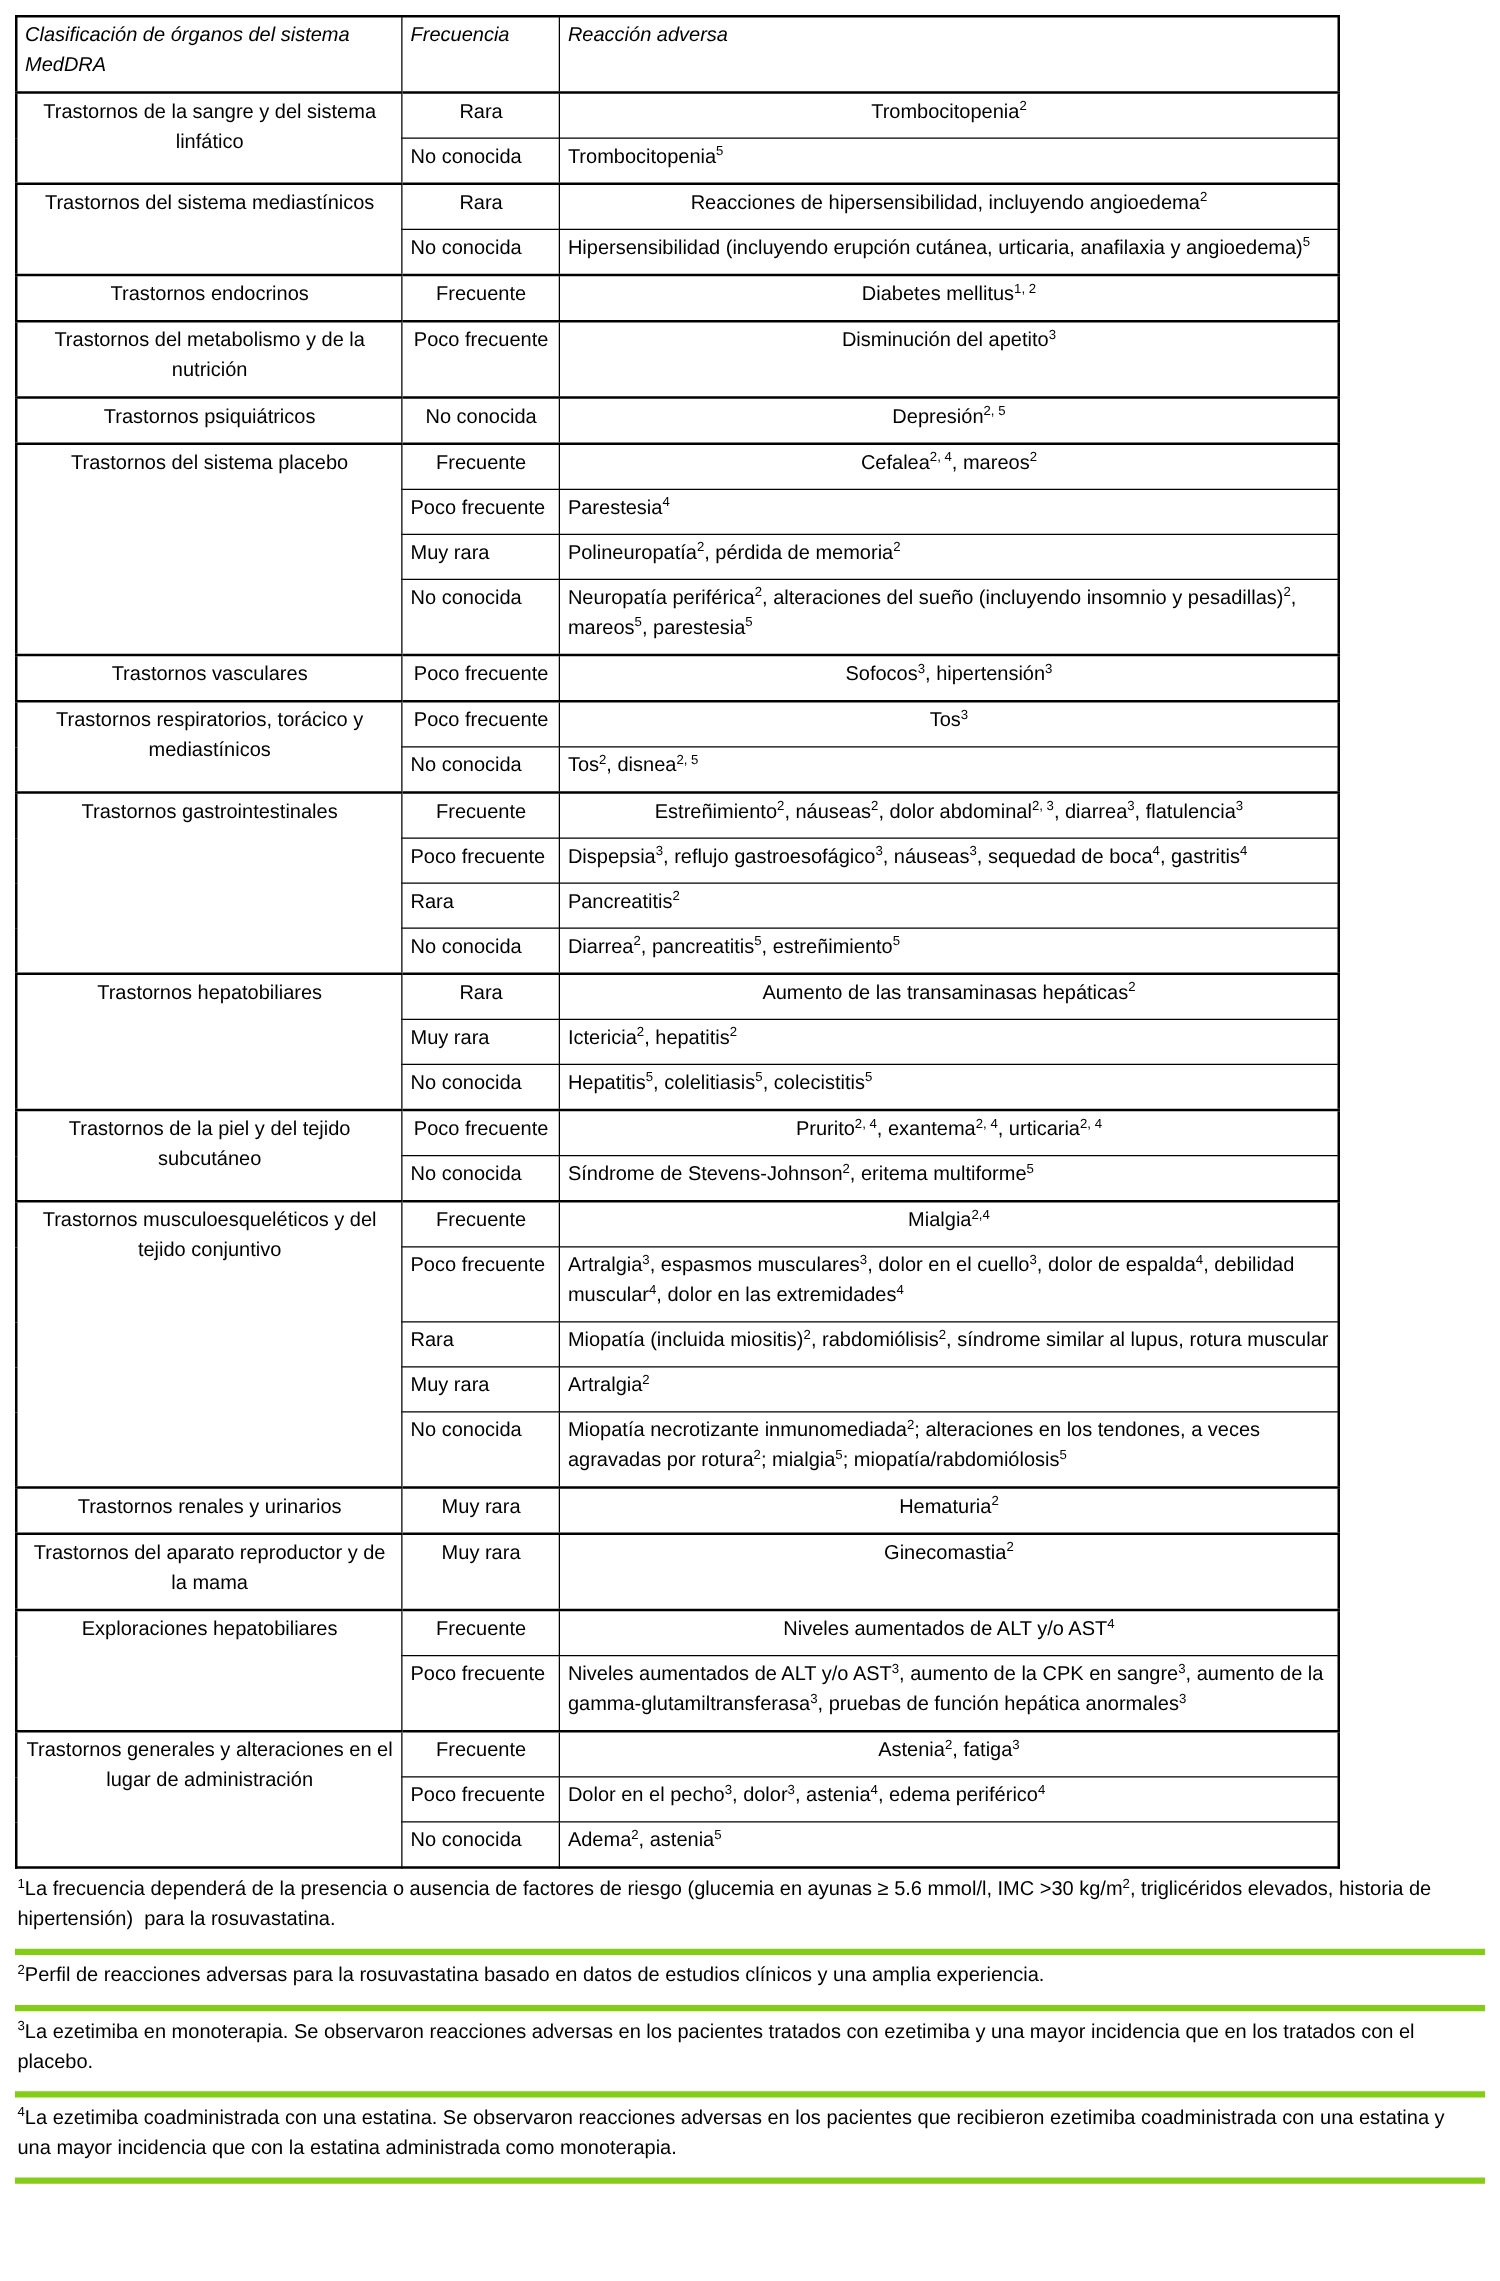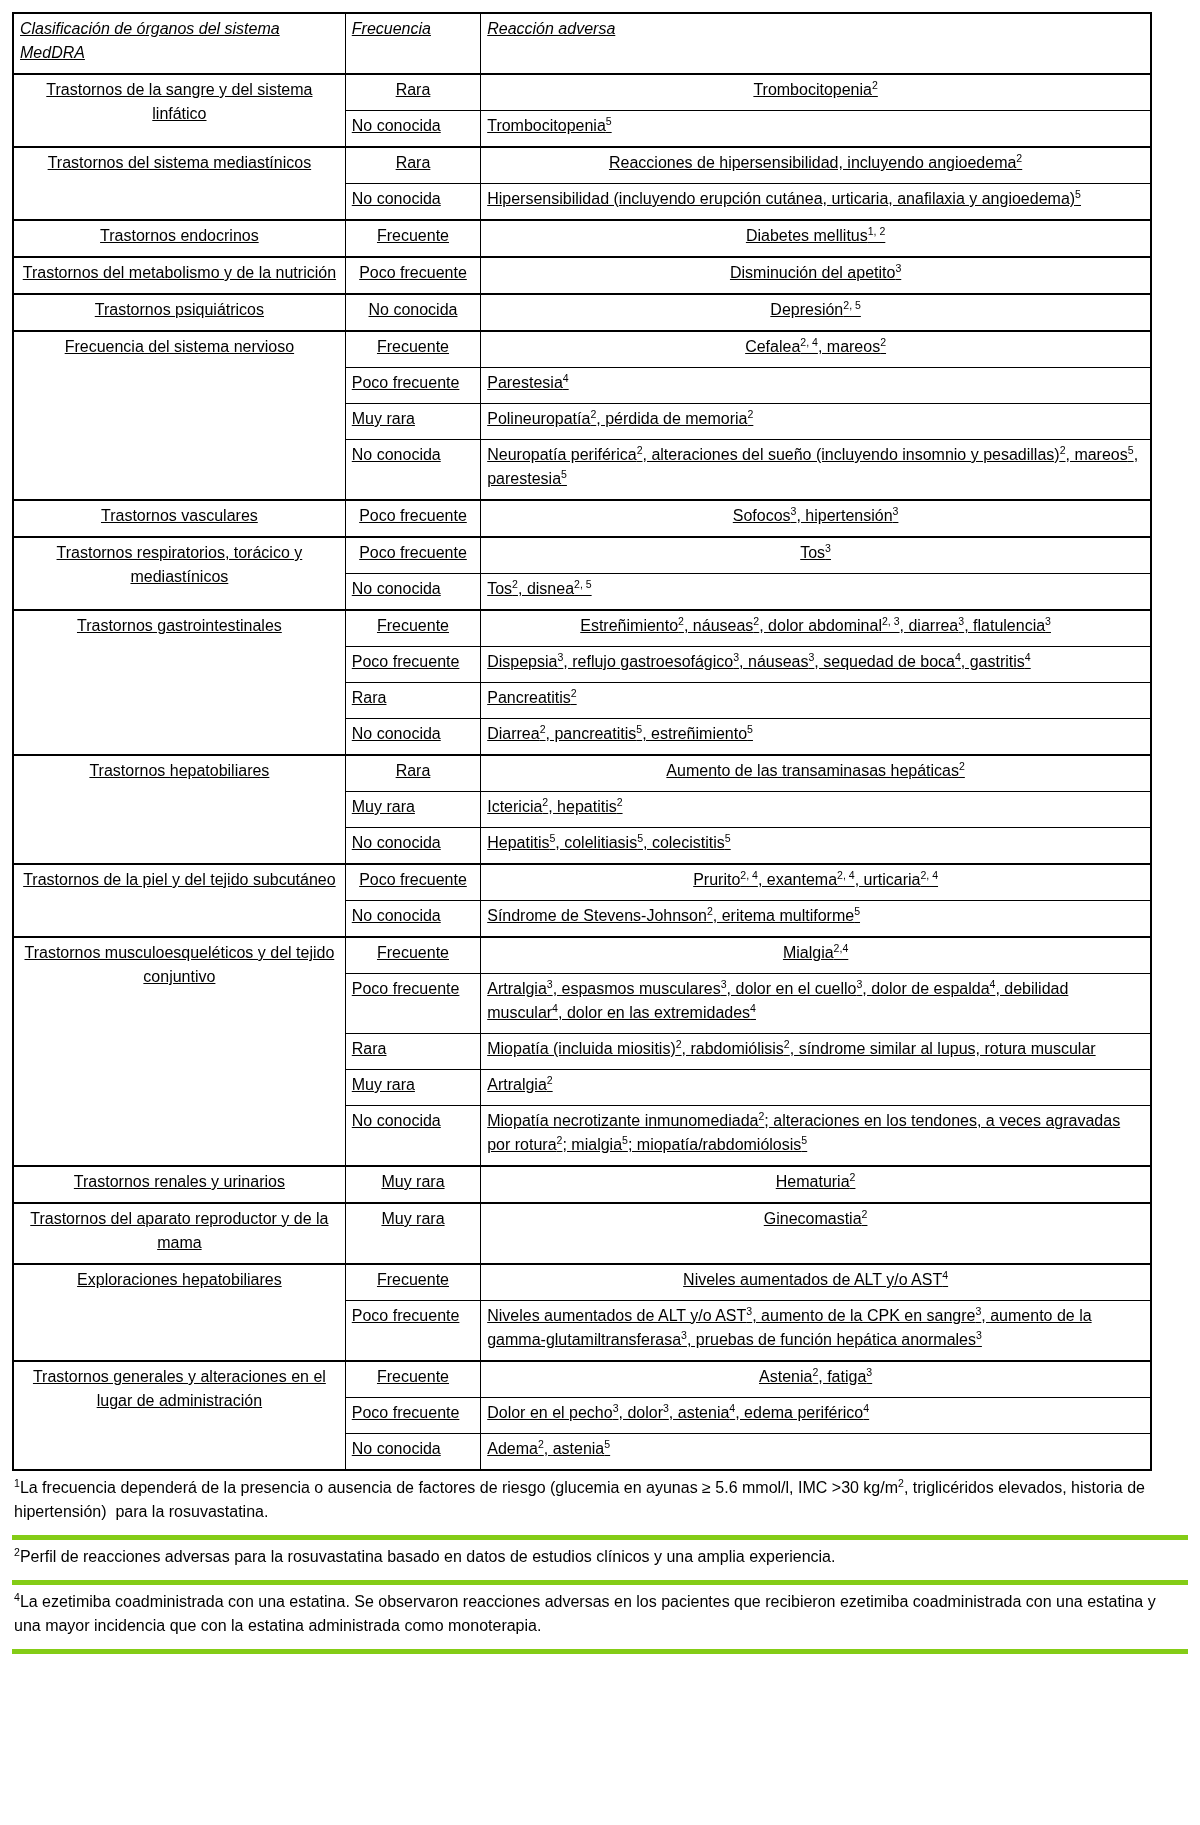--- a/index.html
+++ b/index.html
@@ -10,24 +10,23 @@
     font-family: "Liberation Sans", sans-serif;
   }
   .page {
     width: 1200px;
     box-sizing: border-box;
     padding: 12px 12px 8px 12px;
     background: #ffffff;
   }
   table.adr {
     border-collapse: collapse;
-    width: 1140px;
+    width: 1060px;
     table-layout: fixed;
     border: 2.5px solid #000;
-    text-decoration: underline;
   }
   table.adr col.c-organ { width: 29.2%; }
   table.adr col.c-freq  { width: 11.9%; }
   table.adr col.c-react { width: 58.9%; }
   table.adr th, table.adr td {
     border: 1.6px solid #000;
     vertical-align: top;
     text-align: left;
     font-size: 16px;
     line-height: 24px;
@@ -104,21 +103,21 @@
           <td rowspan="1">Trastornos del metabolismo y de la nutrición</td>
           <td>Poco frecuente</td>
           <td>Disminución del apetito<sup>3</sup></td>
         </tr>
         <tr class="sec-start">
           <td rowspan="1">Trastornos psiquiátricos</td>
           <td>No conocida</td>
           <td>Depresión<sup>2, 5</sup></td>
         </tr>
         <tr class="sec-start">
-          <td rowspan="4">Frecuencia del sistema nervioso</td>
+          <td rowspan="4">Trastornos del sistema placebo</td>
           <td>Frecuente</td>
           <td>Cefalea<sup>2, 4</sup>, mareos<sup>2</sup></td>
         </tr>
         <tr>
           <td>Poco frecuente</td>
           <td>Parestesia<sup>4</sup></td>
         </tr>
         <tr>
           <td>Muy rara</td>
           <td>Polineuropatía<sup>2</sup>, pérdida de memoria<sup>2</sup></td>
@@ -233,16 +232,17 @@
           <td>No conocida</td>
           <td>Adema<sup>2</sup>, astenia<sup>5</sup></td>
         </tr>
       </tbody>
   </table>
 
   <div class="footnotes">
 
   <div class="footnote"><sup>1</sup>La frecuencia dependerá de la presencia o ausencia de factores de riesgo (glucemia en ayunas ≥ 5.6 mmol/l, IMC &gt;30 kg/m<sup>2</sup>, triglicéridos elevados, historia de hipertensión)  para la rosuvastatina.</div>
       <div class="footnote"><sup>2</sup>Perfil de reacciones adversas para la rosuvastatina basado en datos de estudios clínicos y una amplia experiencia.</div>
+      <div class="footnote"><sup>3</sup>La ezetimiba en monoterapia. Se observaron reacciones adversas en los pacientes tratados con ezetimiba y una mayor incidencia que en los tratados con el placebo.</div>
       <div class="footnote"><sup>4</sup>La ezetimiba coadministrada con una estatina. Se observaron reacciones adversas en los pacientes que recibieron ezetimiba coadministrada con una estatina y una mayor incidencia que con la estatina administrada como monoterapia.</div>
     </div>
 
 </div>
 
 </body></html>

